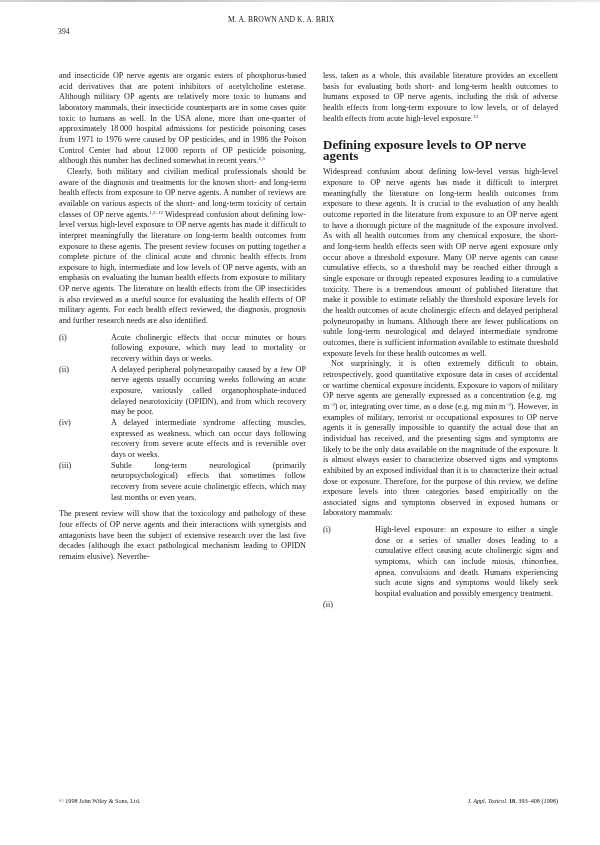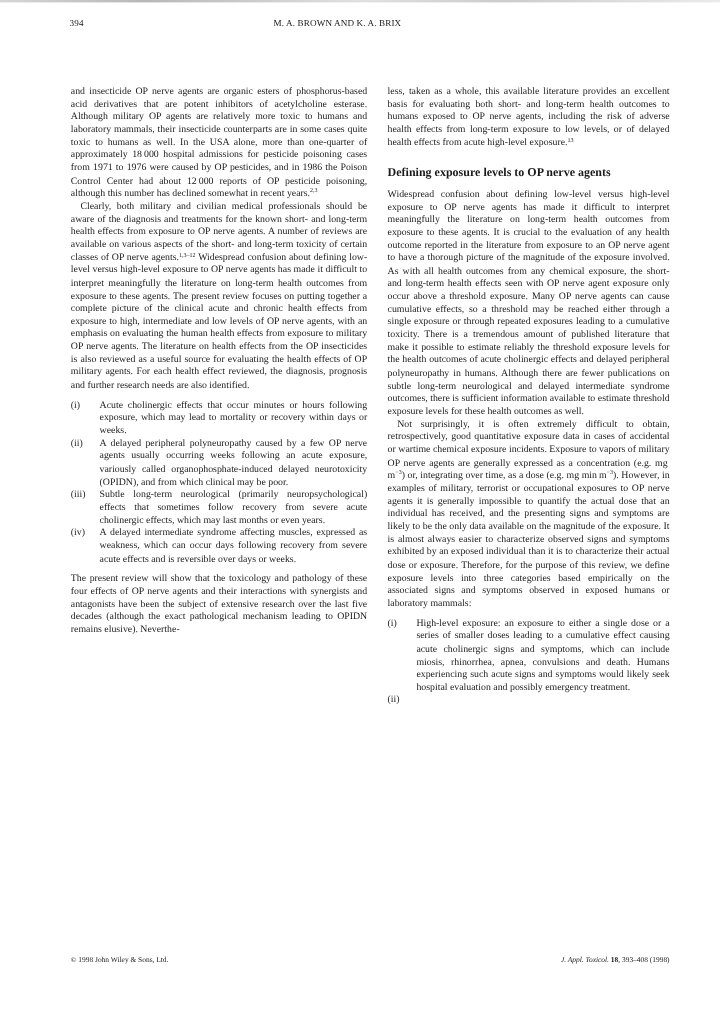--- a/index.html
+++ b/index.html
@@ -1,31 +1,31 @@
 <!DOCTYPE html>
 <html><head>
 <meta charset="utf-8">
 <style>
   html, body { margin: 0; padding: 0; background: #ffffff; }
   body { width: 600px; height: 845px; position: relative; overflow: hidden; font-family: "Liberation Serif", serif; color: #1a1a1a; }
   .topline { position: absolute; left: 0; top: 0; width: 600px; height: 2px; background: linear-gradient(to right, #bbb 0%, #888 20%, #ccc 50%, #aaa 70%, #ddd 100%); opacity: 0.6; }
   .running-head { position: absolute; top: 15px; left: 58px; width: 500px; font-size: 7.6px; letter-spacing: 0.1px; }
-  .page-num { position: absolute; left: 0; top: 0; }
+  .page-num { position: absolute; left: 0; top: 12px; }
   .authors { position: absolute; left: 170px; top: 0; }
   .col { position: absolute; top: 71px; width: 247px; font-size: 8.2px; line-height: 10.65px; text-align: justify; hyphens: manual; }
   .col-left { left: 59px; }
   .col-right { left: 323px; width: 235px; }
   .col p { margin: 0; text-indent: 8px; }
   .col p.noindent { text-indent: 0; }
-  .col h2 { font-size: 10px; font-weight: bold; margin: 16px 0 6px 0; line-height: 10.6px; text-align: left; }
+  .col h2 { font-size: 13px; font-weight: bold; margin: 16px 0 6px 0; line-height: 10.6px; text-align: left; }
   sup { font-size: 5px; vertical-align: 3px; line-height: 0; }
   ol.roman { list-style: none; margin: 6px 0 6px 0; padding: 0; }
   ol.roman li { display: flex; }
   ol.roman .num { width: 24px; flex: 0 0 24px; }
-  ol.roman .txt { flex: 1; text-align: justify; }
+  ol.roman .txt { flex: 1; text-align: justify; margin-left: 28px; }
   .footer-left { position: absolute; left: 59px; top: 797px; font-size: 6.2px; }
   .footer-right { position: absolute; right: 42px; top: 797px; font-size: 6.2px; }
   .footer-right i { font-style: italic; }
   .footer-right b { font-weight: bold; }
 </style>
 </head>
 <body>
 
 <div class="topline"></div>
 
@@ -37,29 +37,29 @@
 <div class="col col-left">
   <p class="noindent"><span>and insecticide OP nerve agents are organic esters of phosphorus-based acid derivatives that are potent inhibitors of acetylcholine esterase. Although military OP agents are relatively more toxic to humans and laboratory mammals, their insecticide counterparts are in some cases quite toxic to humans as well. In the USA alone, more than one-quarter of approximately 18 000 hospital admissions for pesticide poisoning cases from 1971 to 1976 were caused by OP pesticides, and in 1986 the Poison Control Center had about 12 000 reports of OP pesticide poisoning, although this number has declined somewhat in recent years.</span><sup>2,3</sup></p>
   <p><span>Clearly, both military and civilian medical professionals should be aware of the diagnosis and treatments for the known short- and long-term health effects from exposure to OP nerve agents. A number of reviews are available on various aspects of the short- and long-term toxicity of certain classes of OP nerve agents.</span><sup>1,3–12</sup><span> Widespread confusion about defining low-level versus high-level exposure to OP nerve agents has made it difficult to interpret meaningfully the literature on long-term health outcomes from exposure to these agents. The present review focuses on putting together a complete picture of the clinical acute and chronic health effects from exposure to high, intermediate and low levels of OP nerve agents, with an emphasis on evaluating the human health effects from exposure to military OP nerve agents. The literature on health effects from the OP insecticides is also reviewed as a useful source for evaluating the health effects of OP military agents. For each health effect reviewed, the diagnosis, prognosis and further research needs are also identified.</span></p>
   <ol class="roman">
     <li>
         <span class="num">(i)</span>
         <span class="txt">Acute cholinergic effects that occur minutes or hours following exposure, which may lead to mortality or recovery within days or weeks.</span>
       </li>
     <li>
         <span class="num">(ii)</span>
-        <span class="txt">A delayed peripheral polyneuropathy caused by a few OP nerve agents usually occurring weeks following an acute exposure, variously called organophosphate-induced delayed neurotoxicity (OPIDN), and from which clinical may be poor.</span>
+        <span class="txt">A delayed peripheral polyneuropathy caused by a few OP nerve agents usually occurring weeks following an acute exposure, variously called organophosphate-induced delayed neurotoxicity (OPIDN), and from which recovery may be poor.</span>
+      </li>
+    <li>
+        <span class="num">(iv)</span>
+        <span class="txt">A delayed intermediate syndrome affecting muscles, expressed as weakness, which can occur days following recovery from severe acute effects and is reversible over days or weeks.</span>
       </li>
     <li>
         <span class="num">(iii)</span>
         <span class="txt">Subtle long-term neurological (primarily neuropsychological) effects that sometimes follow recovery from severe acute cholinergic effects, which may last months or even years.</span>
-      </li>
-    <li>
-        <span class="num">(iv)</span>
-        <span class="txt">A delayed intermediate syndrome affecting muscles, expressed as weakness, which can occur days following recovery from severe acute effects and is reversible over days or weeks.</span>
       </li>
   </ol>
   <p class="noindent">The present review will show that the toxicology and pathology of these four effects of OP nerve agents and their interactions with synergists and antagonists have been the subject of extensive research over the last five decades (although the exact pathological mechanism leading to OPIDN remains elusive). Neverthe-</p>
 </div>
 
 <div class="col col-right">
   <p class="noindent"><span>less, taken as a whole, this available literature provides an excellent basis for evaluating both short- and long-term health outcomes to humans exposed to OP nerve agents, including the risk of adverse health effects from long-term exposure to low levels, or of delayed health effects from acute high-level exposure.</span><sup>13</sup></p>
   <h2>Defining exposure levels to OP nerve agents</h2>
   <p class="noindent">Widespread confusion about defining low-level versus high-level exposure to OP nerve agents has made it difficult to interpret meaningfully the literature on long-term health outcomes from exposure to these agents. It is crucial to the evaluation of any health outcome reported in the literature from exposure to an OP nerve agent to have a thorough picture of the magnitude of the exposure involved. As with all health outcomes from any chemical exposure, the short- and long-term health effects seen with OP nerve agent exposure only occur above a threshold exposure. Many OP nerve agents can cause cumulative effects, so a threshold may be reached either through a single exposure or through repeated exposures leading to a cumulative toxicity. There is a tremendous amount of published literature that make it possible to estimate reliably the threshold exposure levels for the health outcomes of acute cholinergic effects and delayed peripheral polyneuropathy in humans. Although there are fewer publications on subtle long-term neurological and delayed intermediate syndrome outcomes, there is sufficient information available to estimate threshold exposure levels for these health outcomes as well.</p>
   <p><span>Not surprisingly, it is often extremely difficult to obtain, retrospectively, good quantitative exposure data in cases of accidental or wartime chemical exposure incidents. Exposure to vapors of military OP nerve agents are generally expressed as a concentration (e.g. mg m</span><sup>−3</sup><span>) or, integrating over time, as a dose (e.g. mg min m</span><sup>−3</sup><span>). However, in examples of military, terrorist or occupational exposures to OP nerve agents it is generally impossible to quantify the actual dose that an individual has received, and the presenting signs and symptoms are likely to be the only data available on the magnitude of the exposure. It is almost always easier to characterize observed signs and symptoms exhibited by an exposed individual than it is to characterize their actual dose or exposure. Therefore, for the purpose of this review, we define exposure levels into three categories based empirically on the associated signs and symptoms observed in exposed humans or laboratory mammals:</span></p>

